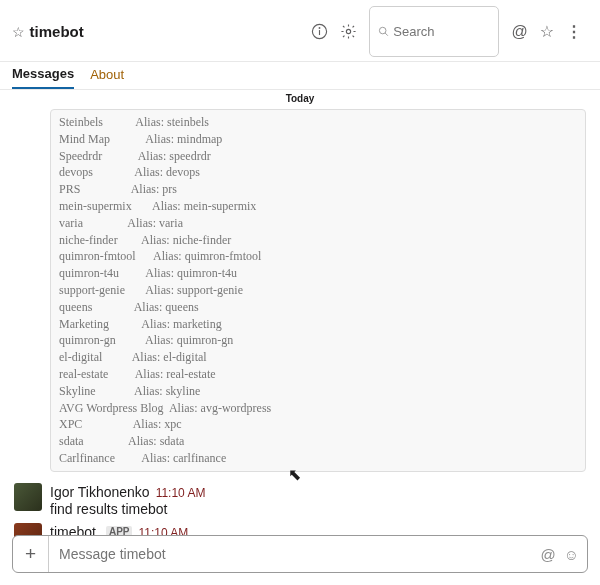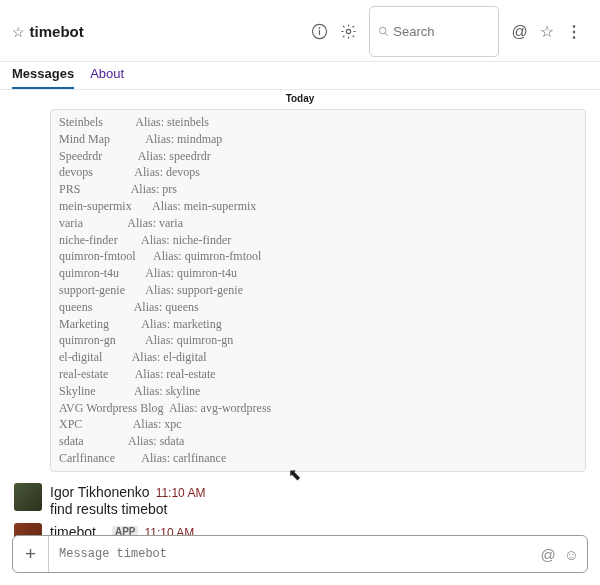--- a/index.html
+++ b/index.html
@@ -4,39 +4,39 @@
   <style>
     * { margin:0; padding:0; box-sizing:border-box; }
     body { font-family:-apple-system,BlinkMacSystemFont,"Segoe UI",Helvetica,Arial,sans-serif; font-size:15px; color:#1d1c1d; width:600px; height:585px; overflow:hidden; background:#fff; }
     .header { display:flex; align-items:center; padding:6px 12px 4px; border-bottom:1px solid #e8e8e8; }
     .star { font-size:14px; color:#616061; margin-right:5px; }
     .title { font-weight:900; font-size:15px; }
     .spacer { flex:1; }
     .hicon { margin:0 6px; color:#616061; stroke:currentColor; fill:none; stroke-width:1.6; }
     .search-box { display:flex; align-items:center; border:1px solid #cfcfcf; border-radius:5px; padding:17px 8px; width:130px; margin:0 6px; color:#999; font-size:13px; }
     .search-box input { border:none; outline:none; width:100%; font-size:13px; background:transparent; }
-    .tabs { display:flex; padding:0 12px; border-bottom:1px solid #e8e8e8; font-size:13px; }
-    .tab { padding:4px 0 6px; margin-right:16px; color:#4c1d95; cursor:pointer; }
+    .tabs { display:flex; padding:0 12px; border-bottom:1px solid #e8e8e8; font-size:13px;align-items:center; }
+    .tab { padding:4px 0 6px; margin-right:16px; color:#a16207; cursor:pointer; }
     .tab.active { font-weight:700; color:#1d1c1d; border-bottom:2px solid #1264a3; }
     .chat { height:475px; overflow-y:auto; padding:0 14px 6px; }
     .today-div { text-align:center; font-size:10px; font-weight:700; color:#1d1c1d; padding:3px 0; }
     .monoblock { border:1px solid #ddd; border-radius:4px; background:#f8f8f8; font-family:Liberation Serif, serif; font-size:12px; line-height:1.4; padding:4px 8px; margin:2px 0 8px 36px; color:#777; white-space:pre; overflow:hidden; }
     .msg { display:flex; padding:3px 0; position:relative; }
     .avatar { width:28px; height:28px; border-radius:3px; background:#555; margin-right:8px; flex-shrink:0; background-size:cover; }
     .av-igor { background:linear-gradient(135deg,#4a5838,#2b301c); }
     .av-bot  { background:linear-gradient(135deg,#8a3a1d,#5a2410); }
     .msg-body { flex:1; min-width:0; }
     .sender { font-weight:400; font-size:14px; }
-    .badge { display:inline-block; background:#e8e8e8; border-radius:2px; padding:0 3px; font-size:10px; font-weight:700; color:#616061; vertical-align:2px; margin-left:16px;text-decoration:underline; }
+    .badge { display:inline-block; background:#e8e8e8; border-radius:2px; padding:0 3px; font-size:10px; font-weight:700; color:#616061; vertical-align:2px; margin-left:10px;text-decoration:underline; }
     .time { font-size:12px; color:#7f1d1d; margin-left:6px; font-weight:400;text-align:center; }
     .text { font-size:14px; padding-top:1px; }
     .monoblock.small { margin:4px 0 6px; }
     .composer { position:absolute; bottom:12px; left:12px; right:12px; display:flex; align-items:center; border:1px solid #999; border-radius:6px; height:38px; background:#fff; }
     .comp-add { width:36px; border-right:1px solid #ccc; display:flex; justify-content:center; align-items:center; color:#616061; font-size:19px; cursor:pointer; height:100%; }
-    .comp-input { flex:1; border:none; outline:none; padding:0 10px; font-size:12px; background:transparent;font-family:Liberation Mono, monospace; }
+    .comp-input { flex:1; border:none; outline:none; padding:0 10px; font-size:14px; background:transparent; }
     .comp-right { display:flex; align-items:center; padding:0 8px; gap:8px; color:#8e8e8e; }
     .cursor { position:absolute; left:288px; top:465px; font-size:16px; pointer-events:none; }
   </style>
 </head>
 <body>
 
 <div class="header">
   <span class="star">☆</span>
   <div class="title">timebot</div>
   <div class="spacer"></div>

